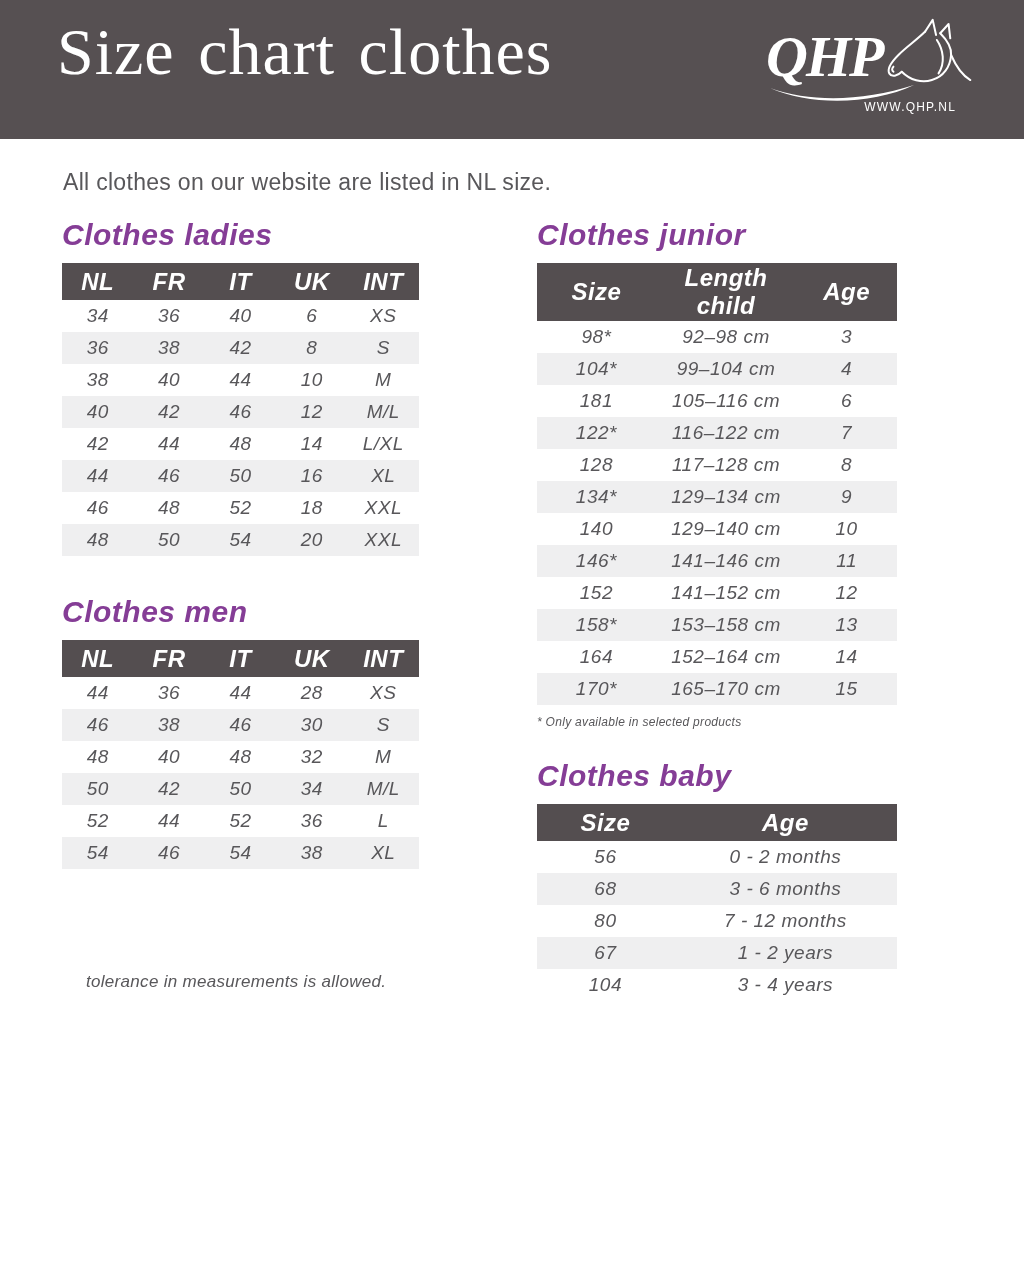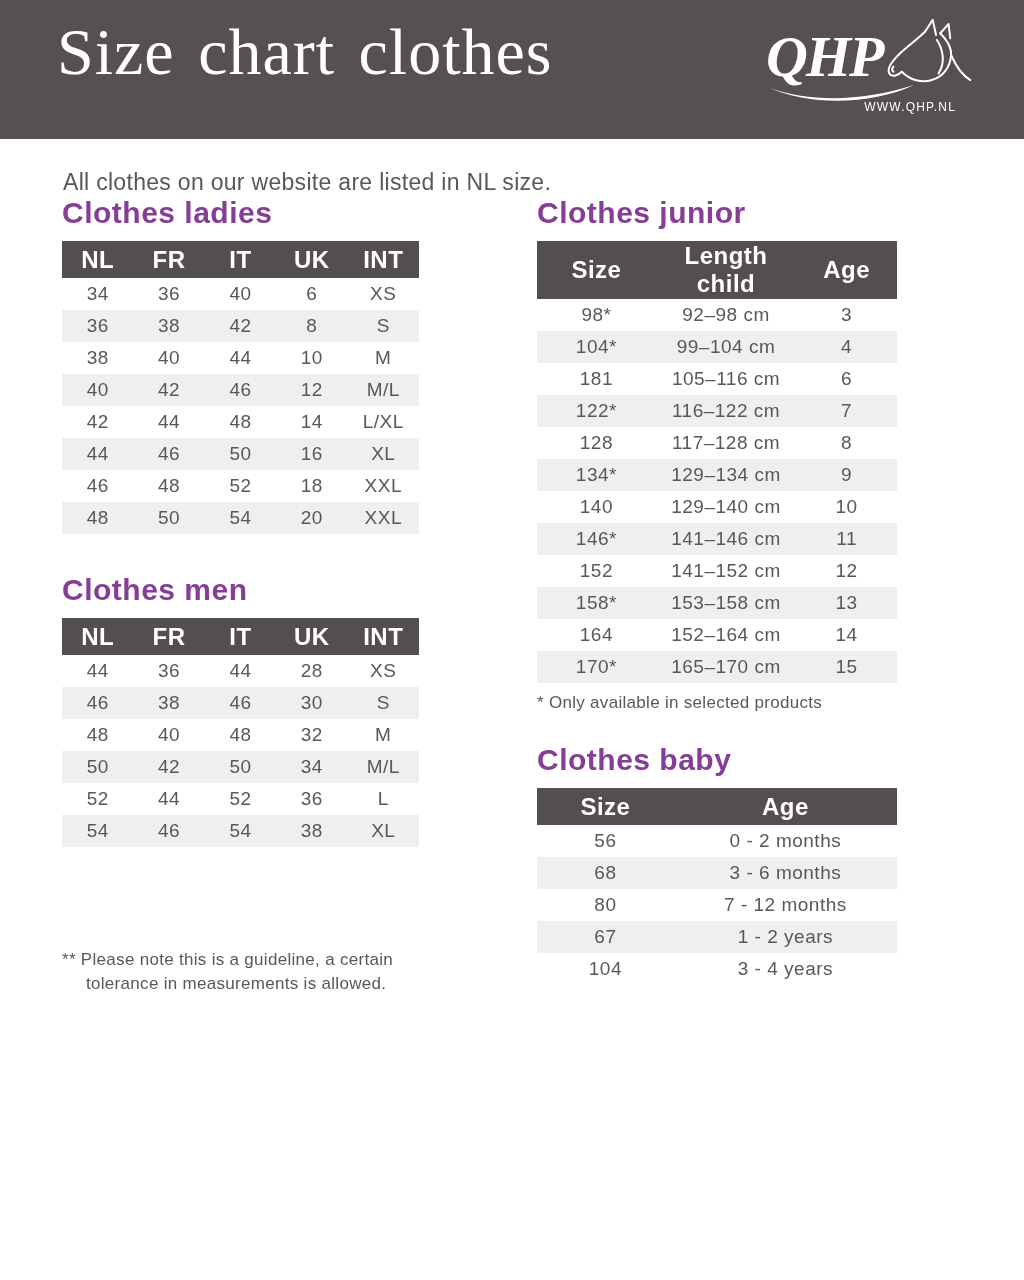--- a/index.html
+++ b/index.html
@@ -32,21 +32,21 @@
   }
   .logo-swoosh{position:absolute;left:2px;top:58px;}
   .logo-horse{position:absolute;right:-6px;top:-8px;}
   .logo-site{
     position:absolute;right:10px;bottom:-2px;
     font-size:12px;color:#fff;letter-spacing:1.2px;
   }
   
   .intro{margin:30px 0 0 63px;font-size:23px;letter-spacing:0.3px;}
   
-  .content{display:flex;padding-left:62px;}
+  .content{display:flex;margin-top:22px;padding-left:62px;font-style:italic;}
   .col-left{width:357px;margin-right:118px;flex:none;}
   .col-right{width:360px;flex:none;}
   .section-title{
     margin:0 0 11px 0;font-size:30px;font-weight:700;
     color:var(--accent-purple);letter-spacing:0.5px;line-height:34px;
   }
   .section-men{margin-top:39px;}
   .section-baby{margin-top:30px;}
   
   table{border-collapse:collapse;width:100%;table-layout:fixed;}
@@ -59,21 +59,21 @@
     color:var(--text-gray);letter-spacing:0.5px;
   }
   tbody tr:nth-child(even) td{background:var(--row-alt);}
   td.accent{color:var(--accent-purple);}
   .t-junior th:nth-child(1),.t-junior td:nth-child(1){width:33%;}
   .t-junior th:nth-child(2),.t-junior td:nth-child(2){width:39%;}
   .t-junior th:nth-child(3),.t-junior td:nth-child(3){width:28%;}
   .t-baby th:nth-child(1),.t-baby td:nth-child(1){width:38%;}
   .t-baby th:nth-child(2),.t-baby td:nth-child(2){width:62%;}
   
-  .footnote{margin-top:10px;font-size:17px;letter-spacing:0.3px;}
+  .footnote{margin-top:10px;font-size:12px;letter-spacing:0.3px;}
   .footnote-guideline{margin-top:101px;font-size:17px;line-height:24px;letter-spacing:0.3px;}
   .footnote-guideline .line2{margin-left:24px;}
 </style>
 </head>
 <body>
 
 <div class="page">
 
   <header class="banner">
     <h1 class="page-title">Size chart clothes</h1>
@@ -234,21 +234,20 @@
                 <td>46</td>
                 <td>54</td>
                 <td>38</td>
                 <td>XL</td>
               </tr>
             </tbody>
           </table>
       </section>
 
       <div class="footnote-guideline">
-        <div class="line1">** Please note this is a guideline, a certain</div>
         <div class="line2">tolerance in measurements is allowed.</div>
       </div>
     </div>
 
     <div class="col-right">
       <section>
         <h2 class="section-title">Clothes junior</h2>
         <table class="t-junior">
             <thead>
               <tr>

